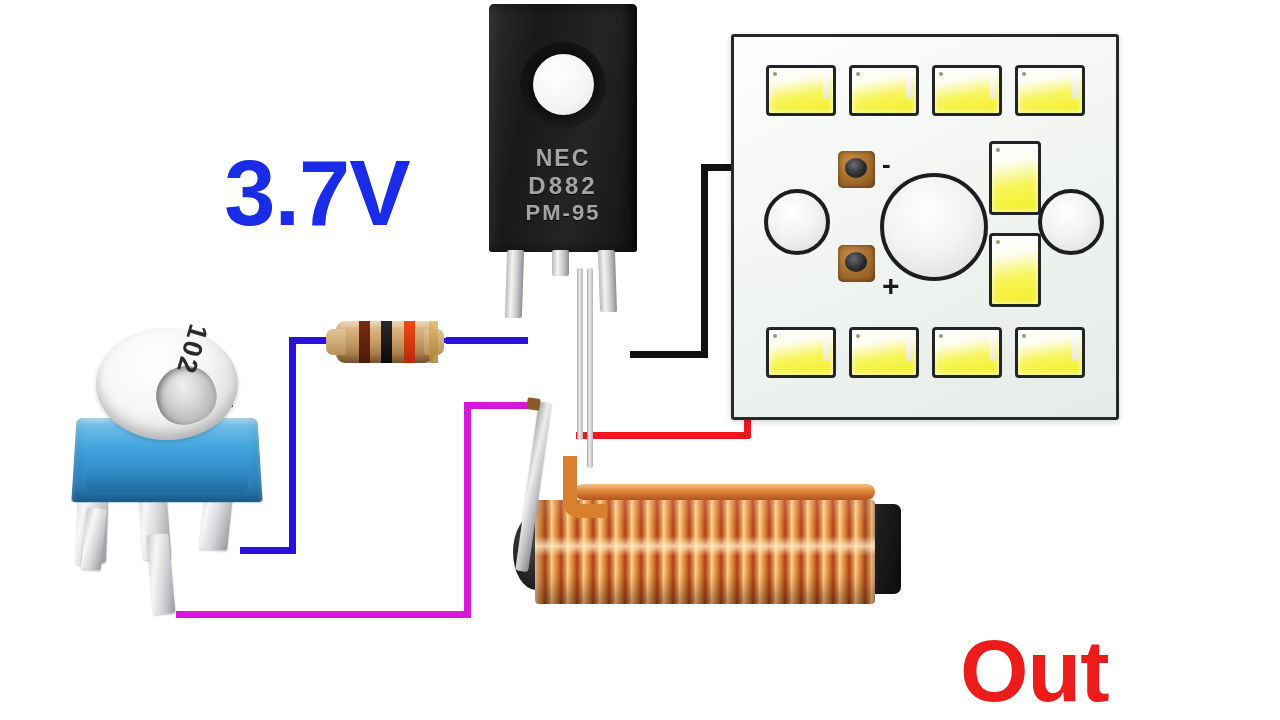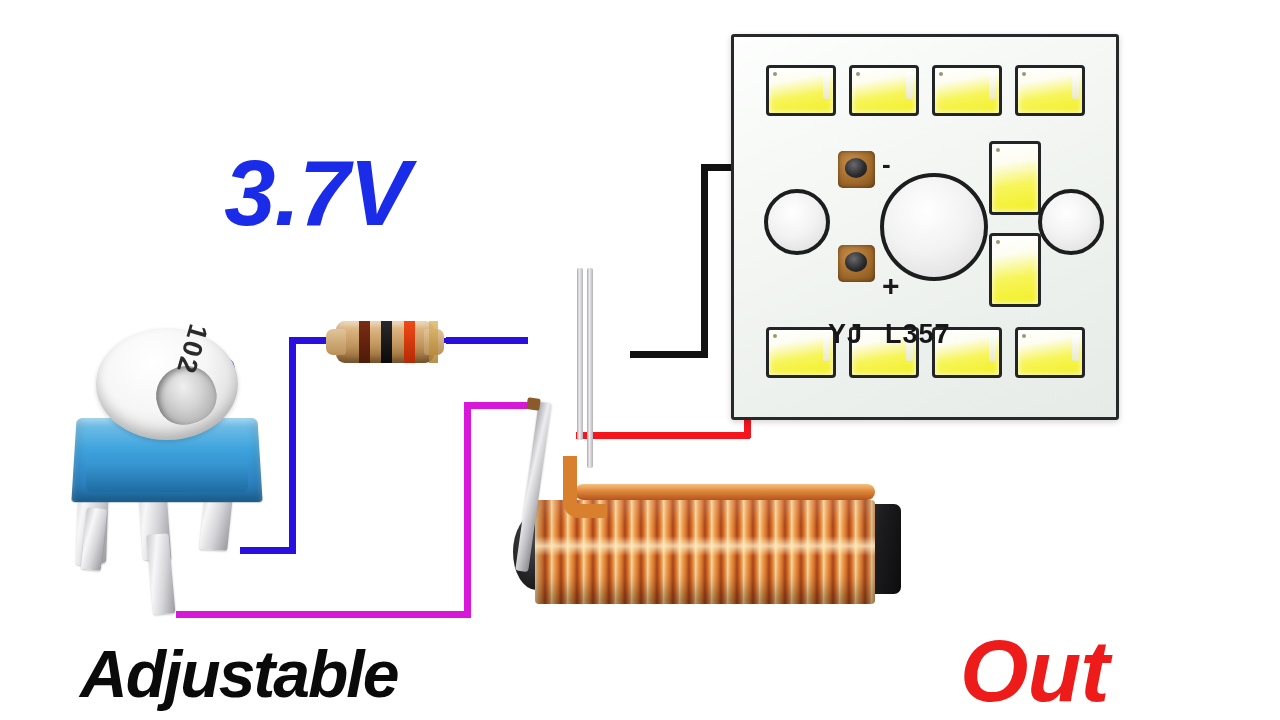--- a/index.html
+++ b/index.html
@@ -5,21 +5,21 @@
 <style>
   html,body{margin:0;padding:0;background:#ffffff;}
   body{
     width:1280px;height:720px;overflow:hidden;position:relative;
     font-family:"Liberation Sans", sans-serif;
   }
   #stage{position:absolute;left:0;top:0;width:1280px;height:720px;background:#fff;}
   .abs{position:absolute;}
 
   
-  .lbl{font-weight:bold;line-height:0.98;white-space:pre;letter-spacing:-1px;font-style:italic;}
+  .lbl{font-weight:bold;line-height:0.98;white-space:pre;letter-spacing:-1px;}
   #label-input{left:126px;top:58px;font-size:92px;color:#1a2ce8;}
   #label-input .l2{display:block;margin-left:32px;margin-top:2px;}
   #label-output{left:960px;top:452px;font-size:88px;color:#ee1b1b;text-align:left;}
   #label-output .l2{display:block;margin-top:4px;}
   #label-adjustable{left:80px;top:642px;font-size:66px;color:#0a0a0a;letter-spacing:-2px;}
 
   
   .wire{position:absolute;}
   .wire.h{height:7px;}
   .wire.v{width:7px;}
@@ -159,40 +159,50 @@
 
   <div class="abs lbl" id="label-input">
     <span>3.7V</span>
     <span class="l2">In</span>
   </div>
 
   <div class="abs lbl" id="label-output">
     <span class="l2">Out</span>
   </div>
 
-  <div class="abs lbl" id="label-adjustable">Adjustable</div>
 
   <div class="wire h w-blue abs" style="left:240px;top:547px;width:56px;"></div>
   <div class="wire v w-blue abs" style="left:289px;top:337px;height:214px;"></div>
   <div class="wire h w-blue abs" style="left:289px;top:337px;width:38px;"></div>
 
   <div class="wire h w-blue abs" style="left:446px;top:337px;width:82px;"></div>
 
   <div class="wire h w-magenta abs" style="left:176px;top:611px;width:295px;"></div>
   <div class="wire v w-magenta abs" style="left:464px;top:402px;height:216px;"></div>
   <div class="wire h w-magenta abs" style="left:464px;top:402px;width:68px;"></div>
 
   <div class="wire h w-red abs" style="left:576px;top:432px;width:174px;"></div>
   <div class="wire v w-red abs" style="left:744px;top:254px;height:184px;"></div>
   <div class="wire h w-red abs" style="left:744px;top:254px;width:113px;"></div>
 
   <div class="wire h w-black abs" style="left:630px;top:351px;width:78px;"></div>
   <div class="wire v w-black abs" style="left:701px;top:164px;height:194px;"></div>
   <div class="wire h w-black abs" style="left:701px;top:164px;width:156px;"></div>
 
+  <div class="abs" id="transistor">
+    <div id="tr-body"></div>
+    <div id="tr-hole-shadow"></div>
+    <div id="tr-hole"></div>
+    <div class="tr-mark" id="tr-brand">NEC</div>
+    <div class="tr-mark" id="tr-part">D882</div>
+    <div class="tr-mark" id="tr-code">PM-95</div>
+    <div class="tr-leg" id="tr-leg-1"></div>
+    <div class="tr-leg" id="tr-leg-2"></div>
+    <div class="tr-leg" id="tr-leg-3"></div>
+  </div>
   <div class="tr-wirelead abs" id="tr-lead-mid"></div>
   <div class="tr-wirelead abs" id="tr-lead-mid2"></div>
 
   <div class="abs" id="resistor">
     <div id="res-lead-l"></div>
     <div id="res-lead-r"></div>
     <div id="res-body"></div>
     <div id="res-cap-l"></div>
     <div id="res-cap-r"></div>
     <div class="res-band" id="res-b1"></div>
@@ -277,18 +287,15 @@
     <div class="pad" style="left:104px;top:114px;">
       <span class="solder"></span>
     </div>
     <div class="pad" style="left:104px;top:208px;">
       <span class="solder"></span>
     </div>
 
     <div class="polarity" style="left:148px;top:112px;font-size:26px;">-</div>
     <div class="polarity" style="left:148px;top:232px;font-size:30px;">+</div>
 
-    <div id="bd-text">
-      <span>YJ</span><span class="sp"></span><span>L357</span>
-    </div>
   </div>
 
 </div>
 
 </body></html>

